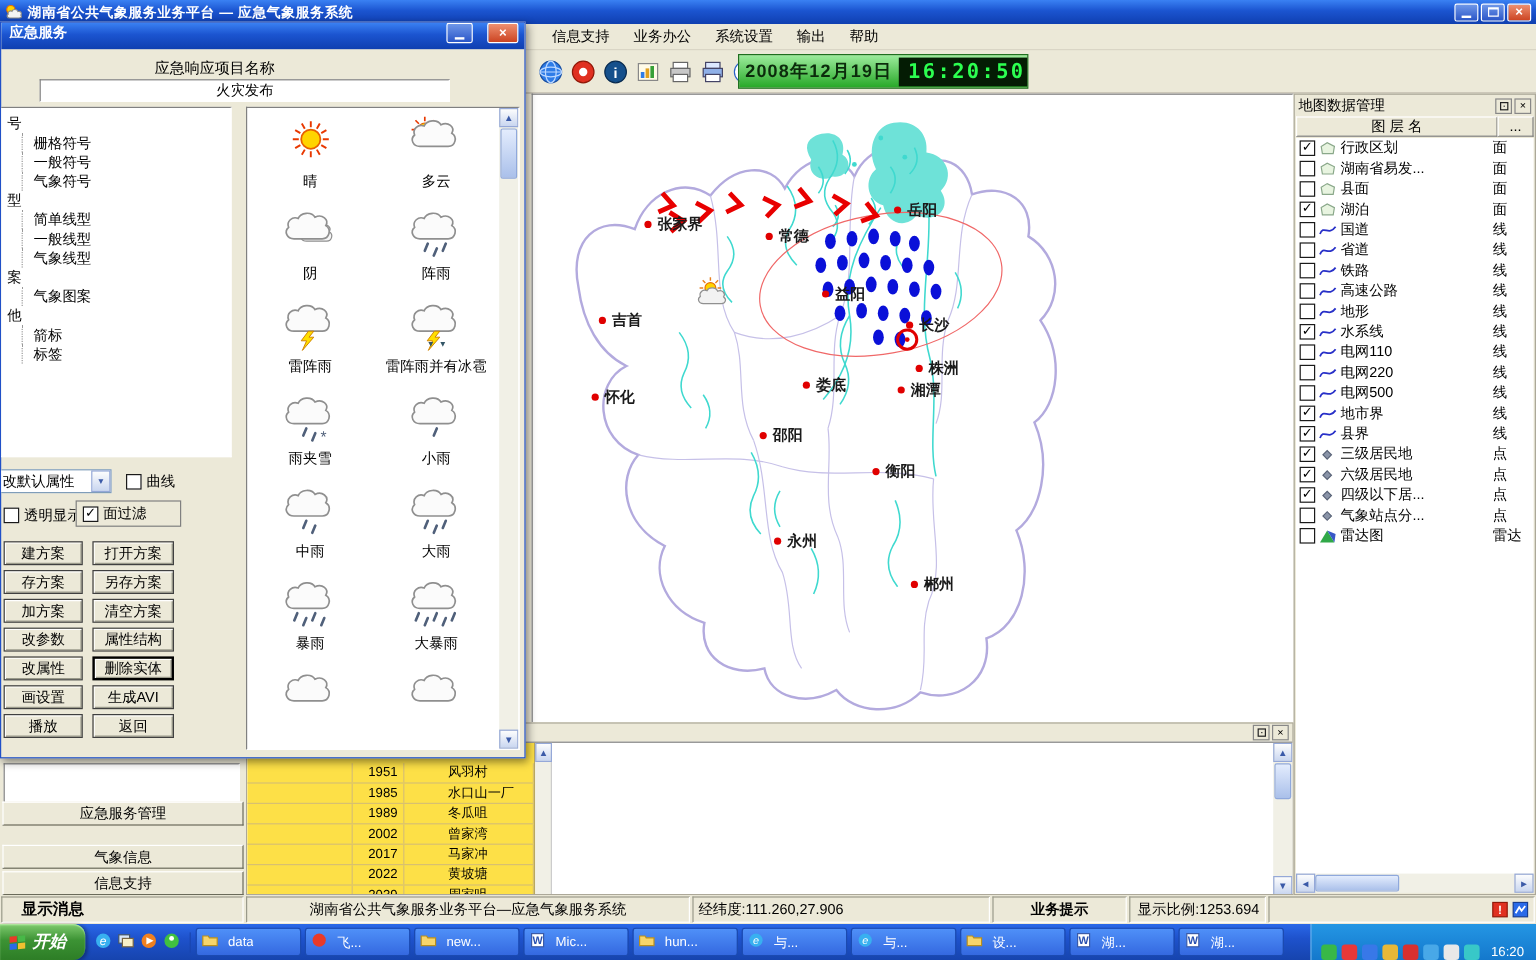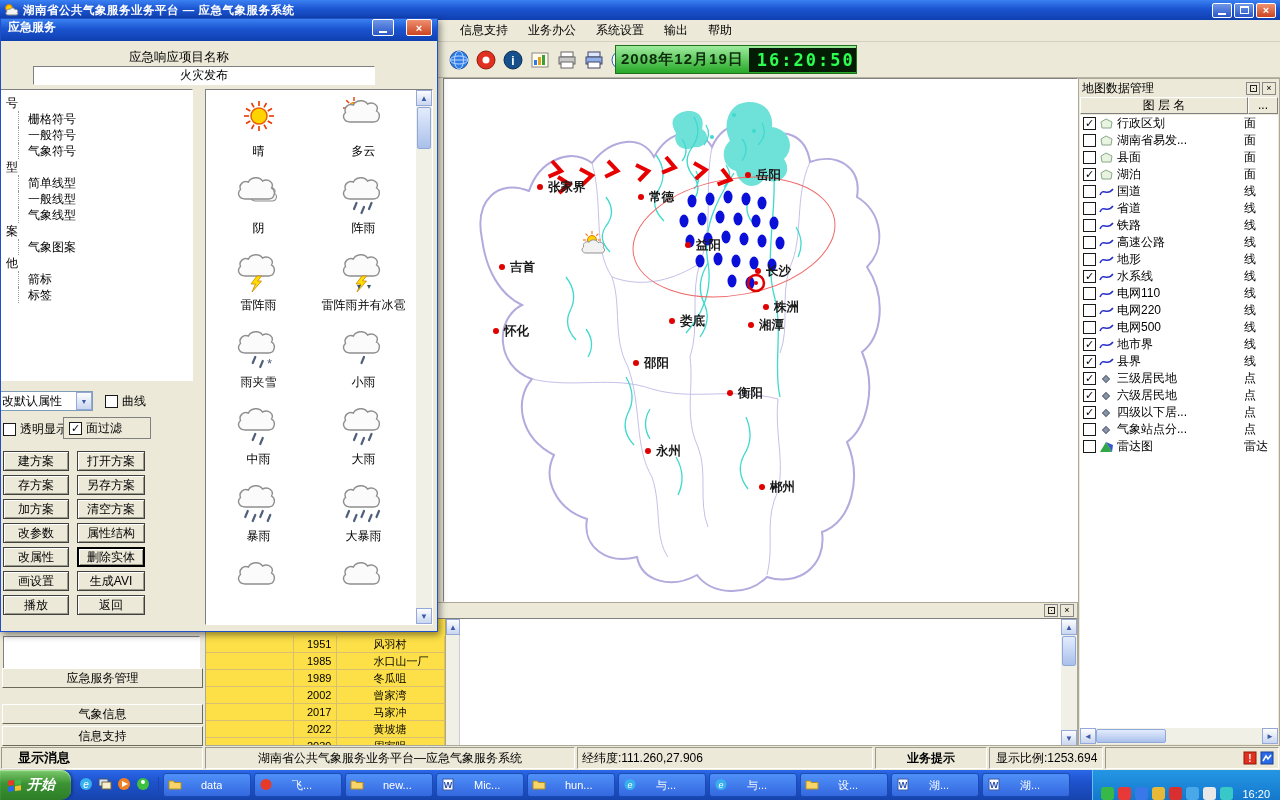--- a/index.html
+++ b/index.html
@@ -64,21 +64,21 @@
 
 .left-panel{position:absolute;left:0;top:632px;width:205px;height:114px;background:#ece9d8;z-index:1}
 .lp-box{position:absolute;left:3px;top:4px;width:197px;height:42px;background:#fff;border:1px solid;border-color:#808080 #fff #fff #808080}
 .side-btn{position:absolute;left:2px;width:201px;height:20px;background:#ece9d8;border:1px solid;border-color:#fff #6a6a5a #6a6a5a #fff;text-align:center;line-height:18px}
 
 
 .statusbar{position:absolute;left:0;top:746px;width:1280px;height:24px;background:#ece9d8;display:flex;z-index:1}
 .sb-cell{border:1px solid;border-color:#9a9a8a #fff #fff #9a9a8a;margin:1px 1px;display:flex;align-items:center;overflow:hidden;white-space:nowrap}
 .sb-msg{width:202px;font-weight:bold;font-size:13px;padding-left:16px}
 .sb-platform{width:370px;justify-content:center}
-.sb-coords{width:296px;padding-left:4px}
+.sb-coords{width:248px;padding-left:4px}
 .sb-hint{width:112px;justify-content:center;font-weight:bold}
 .sb-scale{width:114px;padding-left:6px}
 .sb-right{flex:1;justify-content:flex-end;gap:3px;padding-right:4px}
 
 
 .dialog{position:absolute;left:0;top:18px;width:438px;height:614px;background:#ece9d8;border:1px solid #2050c8;box-shadow:2px 3px 7px rgba(0,0,0,.45);z-index:50;overflow:hidden}
 .dlg-titlebar{height:22px;background:linear-gradient(180deg,#3a81f3,#1b54d0 45%,#0f3fb0);display:flex;padding:0 5px;color:#fff}
 .dlg-title{font-weight:bold;margin-left:2px}
 .dlg-btns{margin-left:auto;display:flex;gap:12px}
 .dlg-tbtn{width:22px;height:17px;border:1px solid #fff;border-radius:2px;background:linear-gradient(#6f97e8,#2a56c8);display:flex;align-items:center;justify-content:center;color:#fff;font-weight:bold;font-size:11px}
@@ -107,21 +107,21 @@
 .pbtn.focused{border:2px solid #000}
 
 
 .taskbar{position:absolute;left:0;top:770px;width:1280px;height:30px;background:linear-gradient(#2a68e8,#1e52cc 40%,#1644ae);display:flex;align-items:center;z-index:60}
 .start-btn{height:30px;padding:0 16px 0 8px;border-radius:0 10px 10px 0;background:linear-gradient(#7fcb6f,#3c9334 45%,#2d7d26);color:#fff;font-weight:bold;font-size:14px;font-style:italic;display:flex;align-items:center;gap:6px;box-shadow:inset 0 1px 1px #b0e8a0,2px 0 3px rgba(0,0,0,.3)}
 .flag{display:grid;grid-template-columns:6px 6px;grid-template-rows:5px 5px;gap:1px;transform:skewY(-6deg)}
 .flag i{display:block}
 .flag i:nth-child(1){background:#e83a28}.flag i:nth-child(2){background:#48b848}.flag i:nth-child(3){background:#2a6ae8}.flag i:nth-child(4){background:#f0c030}
 .quick{display:flex;gap:5px;padding:0 8px;align-items:center;border-right:1px solid #1a46b0}
 .task-items{display:flex;gap:3px;flex:1;padding-left:4px;overflow:hidden}
-.task-btn{width:88px;height:24px;background:linear-gradient(#4f90f8,#3468e0);border:1px solid #1b4ab0;border-radius:3px;color:#fff;font-size:11px;display:flex;align-items:center;gap:19px;padding:0 4px;overflow:hidden;white-space:nowrap;flex:0 0 88px}
+.task-btn{width:88px;height:24px;background:linear-gradient(#4f90f8,#3468e0);border:1px solid #1b4ab0;border-radius:3px;color:#fff;font-size:11px;display:flex;align-items:center;gap:8px;padding:0 4px;overflow:hidden;white-space:nowrap;flex:0 0 88px}
 .tray{height:30px;background:linear-gradient(#2496e4,#1478cc);border-left:1px solid #66c0f0;display:flex;align-items:flex-end;gap:4px;padding:0 10px 0 8px}
 .tray-ic{width:13px;height:13px;border-radius:3px;display:inline-block}
 .tray-clock{color:#fff;font-size:11px;margin-left:5px}
 .tlabel{overflow:hidden}
 </style>
 </head>
 <body>
 
 <div class="titlebar">
   <svg width="15" height="14" viewBox="0 0 15 14">

